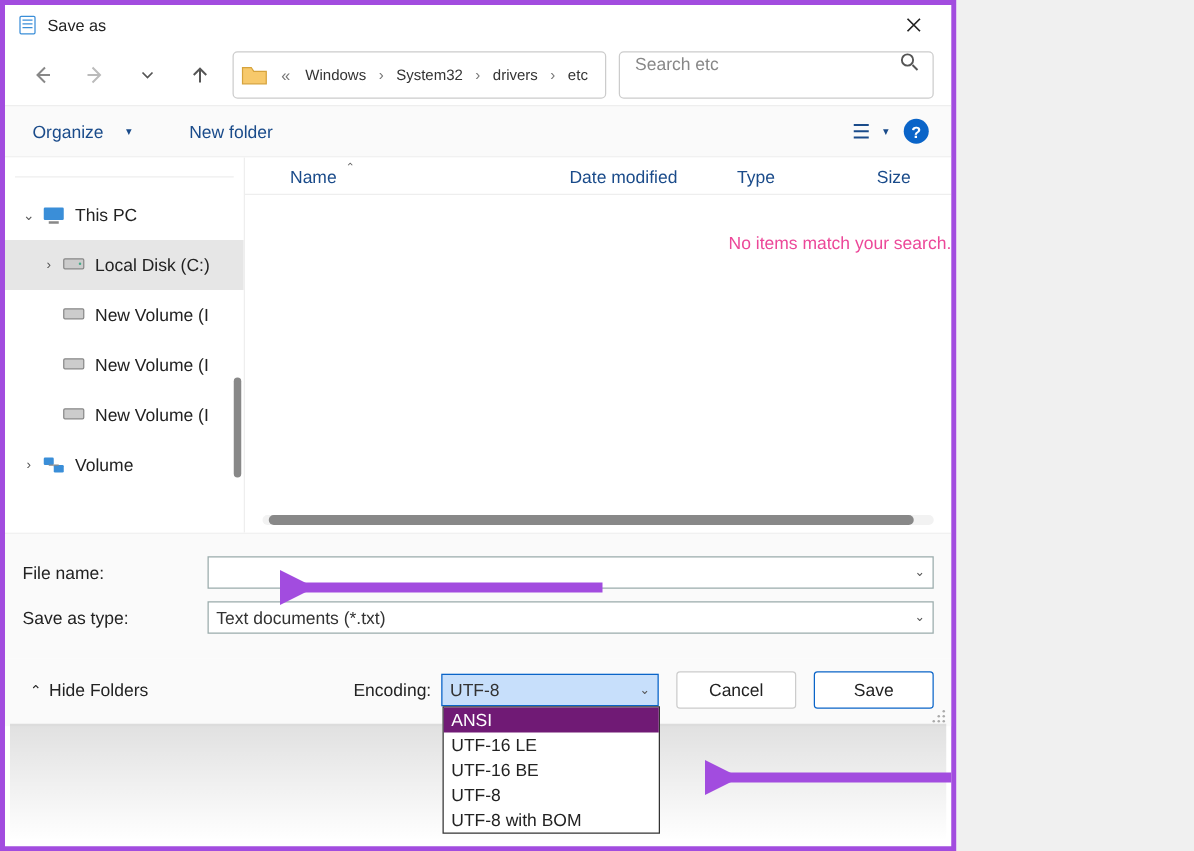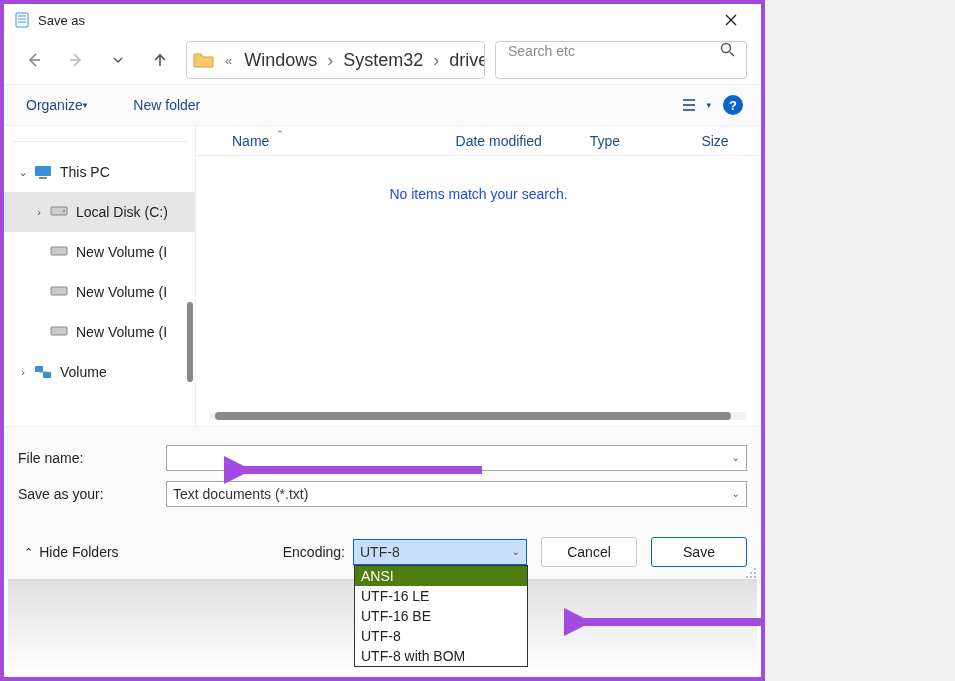--- a/index.html
+++ b/index.html
@@ -66,21 +66,21 @@
     padding: 0 6px;
     gap: 2px;
     min-width: 0;
     overflow: hidden;
   }
   .folder-icon {
     width: 22px; height: 18px;
     display: inline-block;
     margin-right: 4px;
   }
-  .crumb, .crumb-sep { font-size: 18px; color: #333; white-space: nowrap; }
+  .crumb, .crumb-sep { font-size: 12px; color: #333; white-space: nowrap; }
   .crumb { padding: 4px 6px; cursor: pointer; }
   .crumb-sep { color: #777; padding: 0 2px; }
   .crumb-guillemet { color: #777; font-size: 13px; padding: 0 4px; }
   .addr-tail { margin-left: auto; display: flex; align-items: center; gap: 6px; }
   .addr-chevron, .addr-refresh {
     width: 28px; height: 28px;
     display: flex; align-items: center; justify-content: center;
     cursor: pointer; color: #555;
   }
   .searchbar {
@@ -104,21 +104,21 @@
     border-top: 1px solid #eee;
     border-bottom: 1px solid #eee;
     display: flex; align-items: center;
     padding: 0 14px;
   }
   .cmd-item {
     color: #1a4b8a;
     font-size: 14px;
     padding: 6px 8px;
     cursor: pointer;
-    display: flex; align-items: center; gap: 0;
+    display: flex; align-items: center; gap: 18px;
   }
   .cmd-item .caret { font-size: 9px; color: #1a4b8a; }
   .cmd-spacer { flex: 1; }
   .view-btn, .help-btn {
     width: 28px; height: 28px; display: flex; align-items: center; justify-content: center;
     cursor: pointer; color: #1a4b8a; margin-left: 8px;
   }
   .help-circle {
     width: 20px; height: 20px; border-radius: 50%;
     background: #0a64c8; color: #fff; font-size: 13px; font-weight: bold;
@@ -171,22 +171,22 @@
     color: #1a4b8a;
     font-size: 14px;
   }
   .col-name { width: 300px; display:flex; align-items:center; gap:7px;}
   .col-date { width: 180px; }
   .col-type { width: 150px; }
   .col-size { width: 80px; }
   .sort-caret { font-size: 9px; color: #666; margin-top:-14px; }
   .noitems {
     margin-top: 30px;
-    text-align: center;
-    color: #1d4ed8;
+    text-align: right;
+    color: #ec4899;
     font-size: 14px;
   }
   .h-scroll {
     position: absolute;
     left: 14px; right: 14px; bottom: 6px;
     height: 8px; background: #f2f2f2;
     border-radius: 4px;
   }
   .h-scroll .thumb {
     height: 8px; background: #888; border-radius: 4px;
@@ -256,21 +256,21 @@
     width: 174px;
     border: 1px solid #333;
     background: #fff;
     z-index: 50;
   }
   .enc-opt {
     height: 20px; padding: 1px 6px;
     font-size: 14px; color: #222; cursor: pointer;
     display: flex; align-items: center;
   }
-  .enc-opt.selected { background: #4d7c0f; color: #fff; text-align: right; }
+  .enc-opt.selected { background: #701a75; color: #fff; text-align: right; }
   .btn {
     min-width: 96px; height: 30px;
     border: 1px solid #ccc; border-radius: 3px;
     background: #fff;
     display: flex; align-items: center; justify-content: center;
     cursor: pointer; font-size: 14px; color: #222;
     margin-left: 14px;
   }
   .btn.primary { border: 1px solid #0a64c8; }
   .resize-grip {
@@ -483,21 +483,21 @@
   </div>
 
   <div class="formarea">
     <div class="formrow">
       <div class="formlabel">File name:</div>
       <div class="formfield">
         <span class="dd-caret">⌄</span>
       </div>
     </div>
     <div class="formrow">
-      <div class="formlabel">Save as your:</div>
+      <div class="formlabel">Save as type:</div>
       <div class="formfield">
         <span>Text documents (*.txt)</span>
         <span class="dd-caret">⌄</span>
       </div>
     </div>
   </div>
 
   <div class="footer">
     <div class="hide-folders">
       <span style="font-size:11px">⌃</span>

